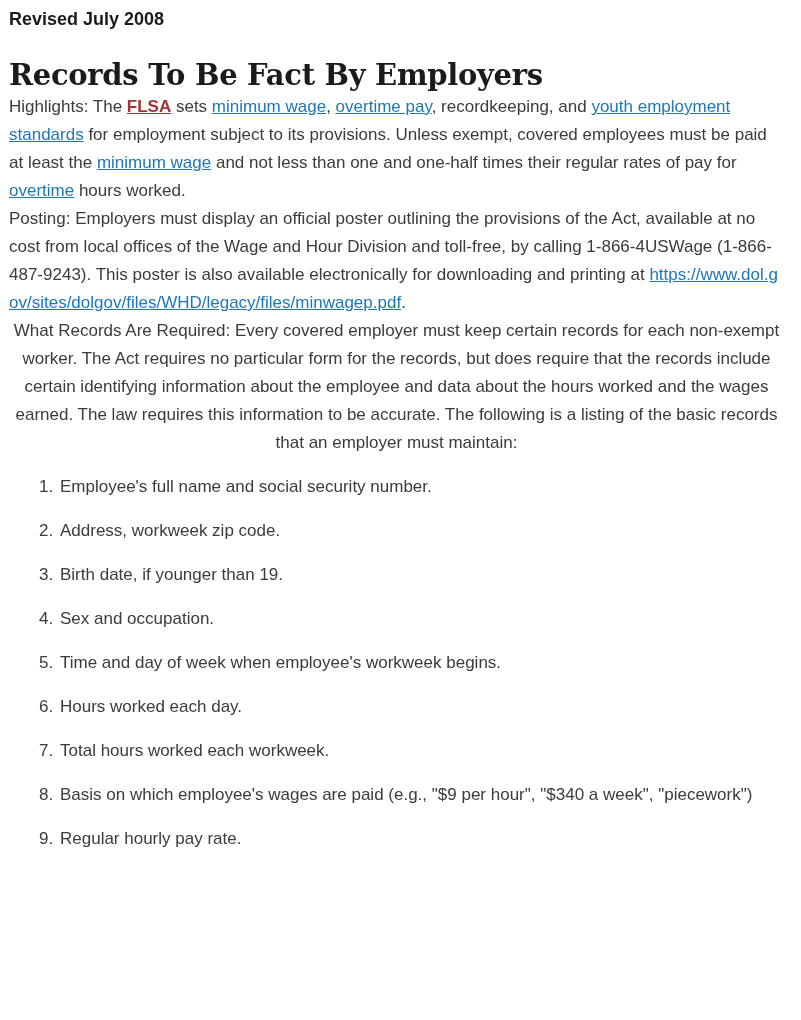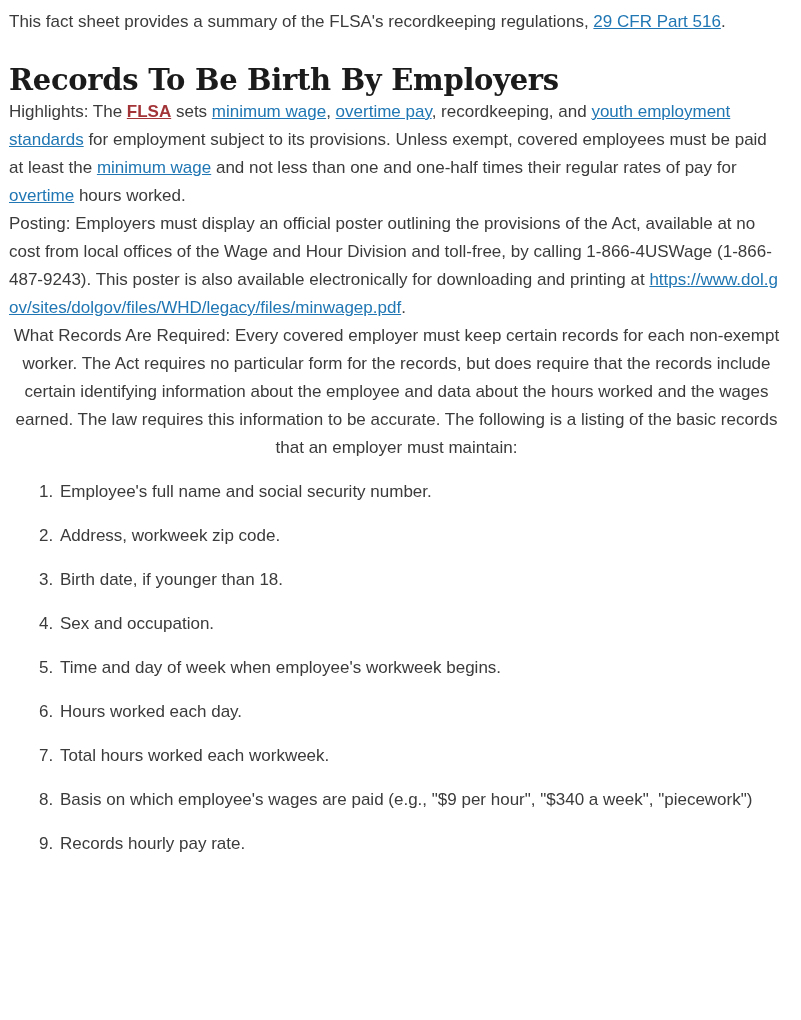--- a/index.html
+++ b/index.html
@@ -65,42 +65,40 @@
     margin: 16px 0 3px 0;
     padding-left: 2px;
   }
 </style>
 </head>
 <body>
 
 <div class="page">
 
 
+  <p class="revised">Revised July 2008</p>
 
-  <p class="body-para mt-intro">
-    <span>This fact sheet provides a summary of the FLSA's recordkeeping regulations, </span><a class="link">29 CFR Part 516</a><span>.</span>
-  </p>
 
-  <h2 class="section-heading">Records To Be Birth By Employers</h2>
+  <h2 class="section-heading">Records To Be Fact By Employers</h2>
 
   <p class="body-para mt-highlights">
     <span>Highlights: The </span><a class="visited-link">FLSA</a><span> sets </span><a class="link">minimum wage</a><span>, </span><a class="link">overtime pay</a><span>, recordkeeping, and </span><a class="link">youth employment standards</a><span> for employment subject to its provisions. Unless exempt, covered employees must be paid at least the </span><a class="link">minimum wage</a><span> and not less than one and one-half times their regular rates of pay for </span><a class="link">overtime</a><span> hours worked.</span>
   </p>
 
   <p class="body-para mt-posting">
     <span>Posting: Employers must display an official poster outlining the provisions of the Act, available at no cost from local offices of the Wage and Hour Division and toll-free, by calling 1-866-4USWage (1-866-487-9243). This poster is also available electronically for downloading and printing at </span><a class="link url-link">https://www.dol.gov/sites/dolgov/files/WHD/legacy/files/minwagep.pdf</a><span>.</span>
   </p>
 
   <p class="body-para mt-what">What Records Are Required: Every covered employer must keep certain records for each non-exempt worker. The Act requires no particular form for the records, but does require that the records include certain identifying information about the employee and data about the hours worked and the wages earned. The law requires this information to be accurate. The following is a listing of the basic records that an employer must maintain:</p>
 
   <ol class="records-list">
     <li>Employee's full name and social security number.</li>
     <li>Address, workweek zip code.</li>
-    <li>Birth date, if younger than 18.</li>
+    <li>Birth date, if younger than 19.</li>
     <li>Sex and occupation.</li>
     <li>Time and day of week when employee's workweek begins.</li>
     <li>Hours worked each day.</li>
     <li>Total hours worked each workweek.</li>
     <li>Basis on which employee's wages are paid (e.g., "$9 per hour", "$340 a week", "piecework")</li>
-    <li>Records hourly pay rate.</li>
+    <li>Regular hourly pay rate.</li>
   </ol>
 
 </div>
 
 </body></html>

